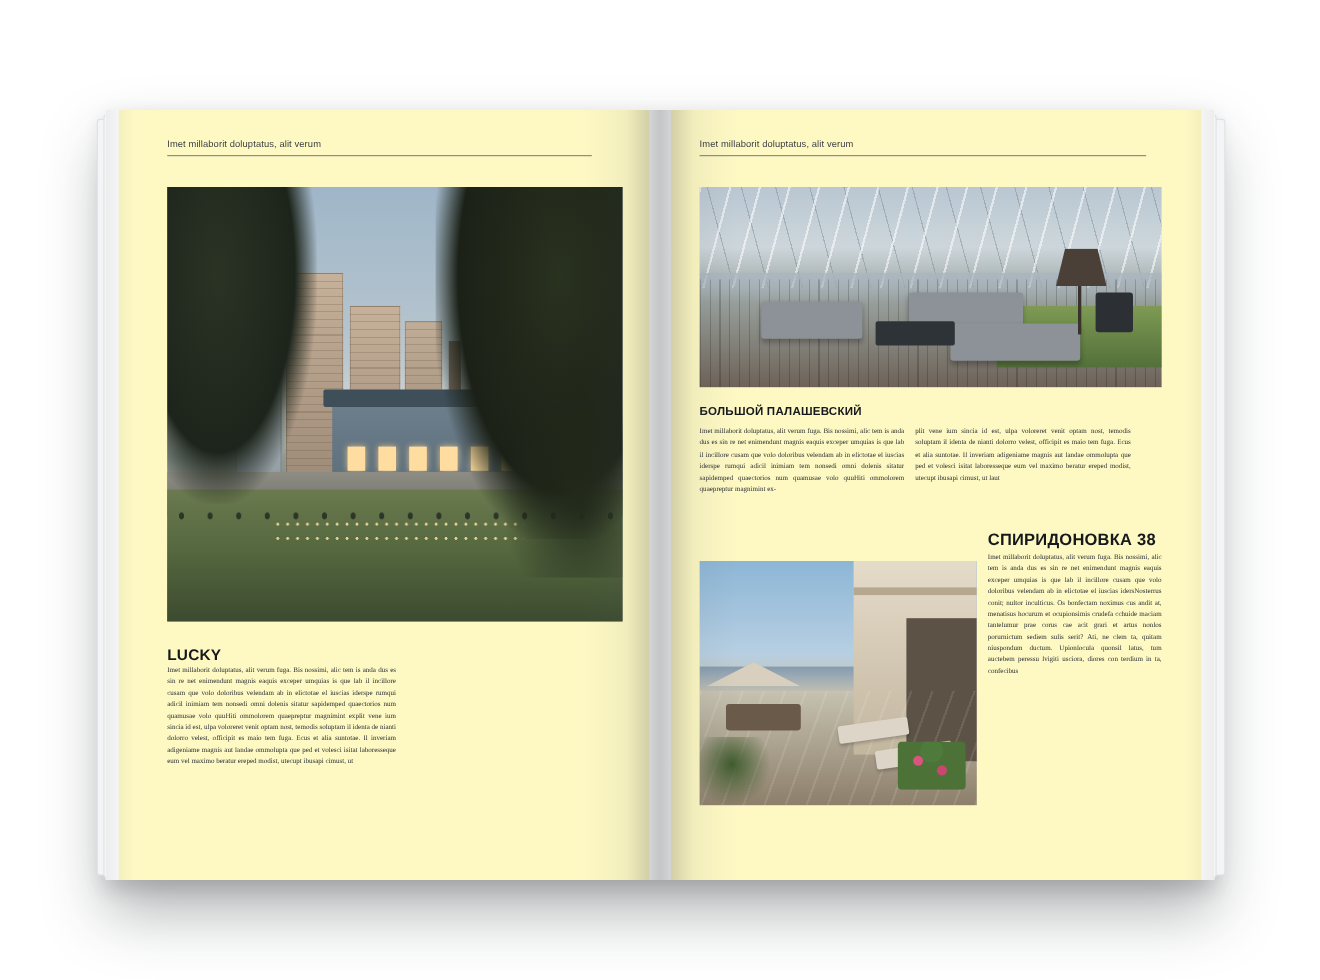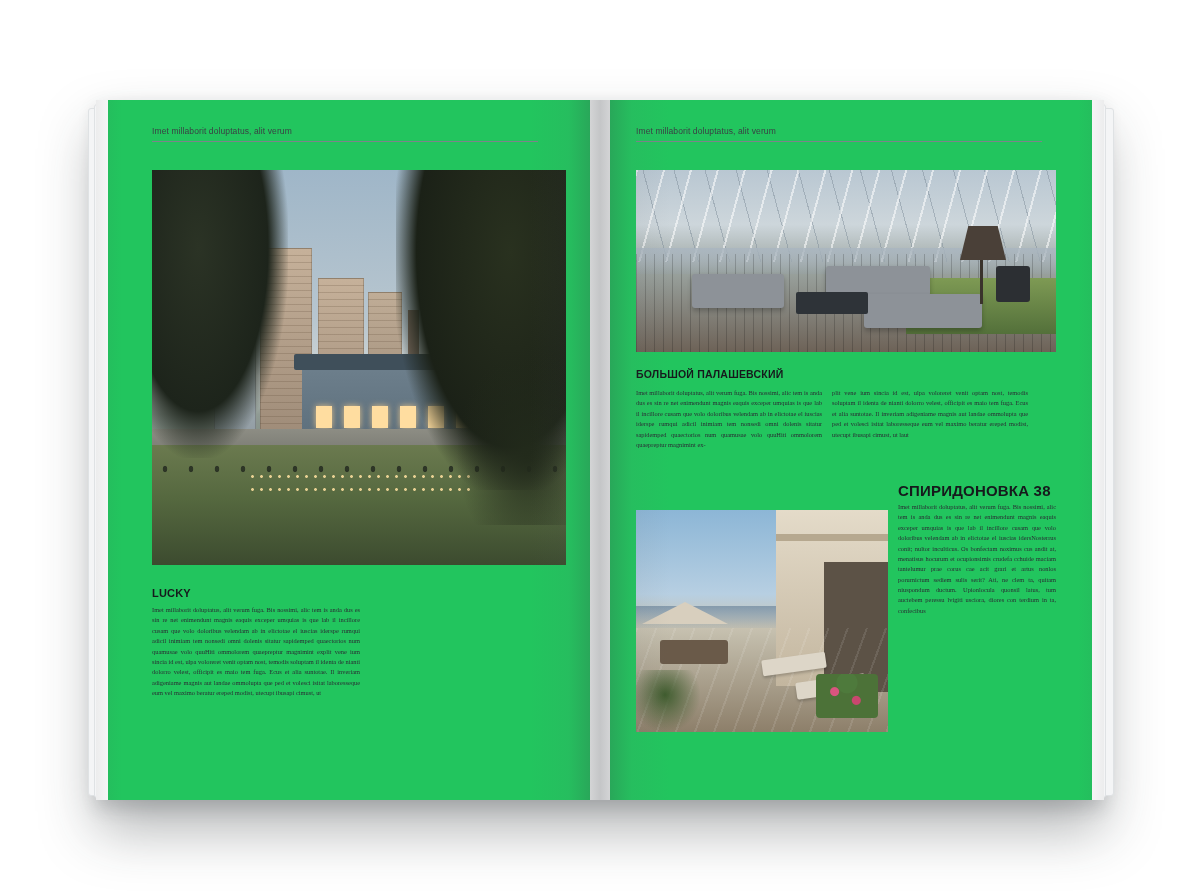--- a/index.html
+++ b/index.html
@@ -56,21 +56,21 @@
     background: #ffffff;
     overflow: hidden;
   }
   .page-left  { left: 0; }
   .page-right { left: 504px; }
 
   
   .page-inner {
     position: absolute;
     top: 0; bottom: 0;
-    background: #22c55e;
+    background: #fef9c3;
   }
   .page-left .page-inner  { left: 12px;  right: 10px; }
   .page-right .page-inner { left: 10px;  right: 12px; }
 
   
   .gutter-shade-left {
     position: absolute;
     right: 0; top: 0; bottom: 0;
     width: 70px;
     background: linear-gradient(to right, rgba(0,0,0,0) 0%, rgba(90,95,100,0.07) 55%, rgba(60,65,70,0.30) 100%);
@@ -290,21 +290,21 @@
   #photo-sp .greenhedge {
     position:absolute; left: -6px; bottom: 0; width: 70px; height: 62px;
     background: radial-gradient(ellipse at 50% 40%, #3f5c2e 0%, rgba(50,75,40,0) 72%);
   }
   #photo-sp .skyline {
     position:absolute; left:0; right:96px; top: 96px; height: 22px;
     background: linear-gradient(to bottom, rgba(123,146,166,.85), rgba(140,160,178,.15));
   }
 
   
-  #hl-lucky { left: 44px; top: 487px; font-size: 11px; }
+  #hl-lucky { left: 44px; top: 487px; font-size: 14px; }
   #col-lucky-1 { left: 44px; top: 505px; width: 208px; }
   #col-lucky-2 { left: 264px; top: 505px; width: 96px; }
 
   #hl-bp { left: 26px; top: 268px; font-size: 10.5px; }
   #col-bp-1 { left: 26px; top: 288px; width: 186px; }
   #col-bp-2 { left: 222px; top: 288px; width: 196px; }
 
   #hl-sp { left: 288px; top: 382px; font-size: 15px; }
   #col-sp-1 { left: 288px; top: 402px; width: 158px; }
 </style>

